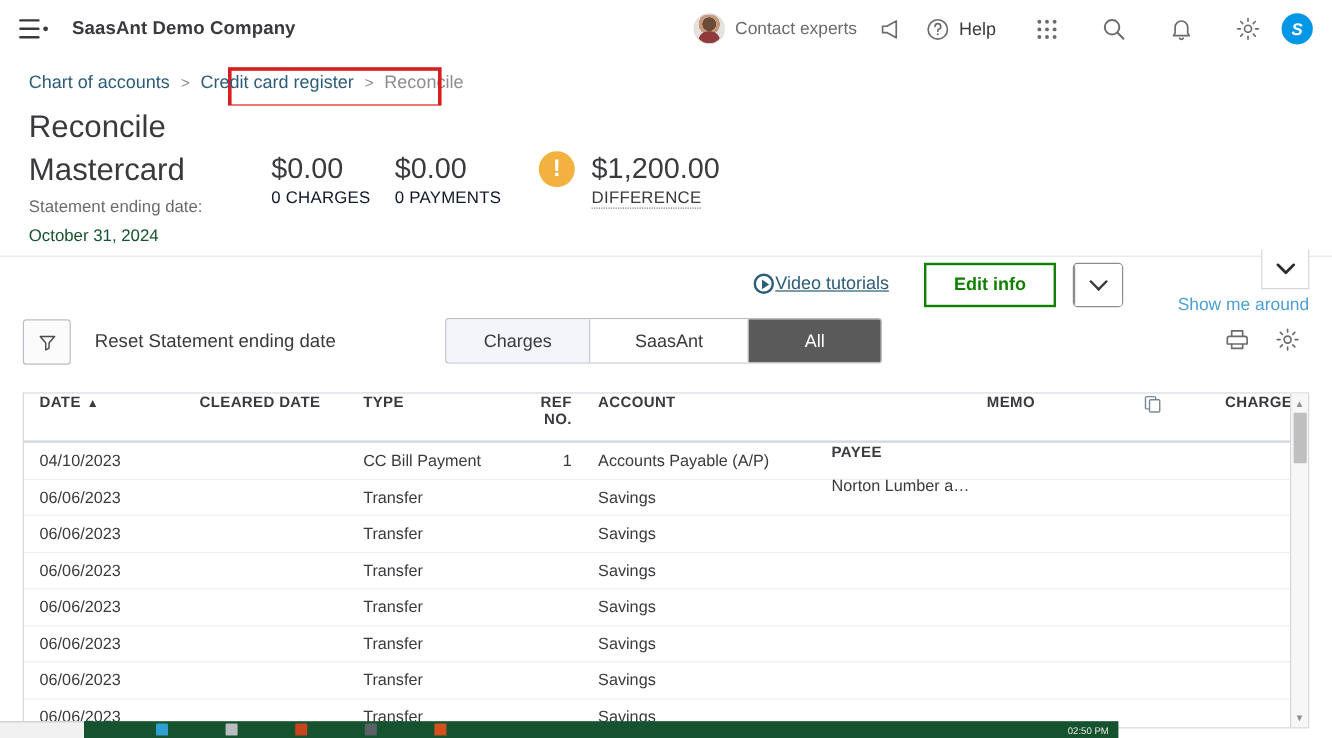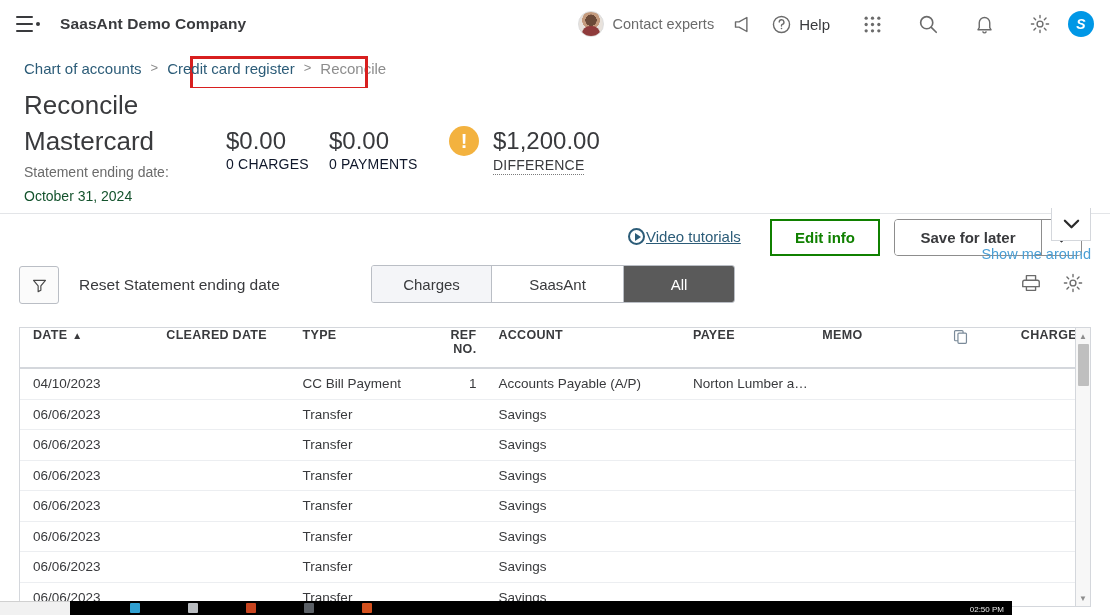--- a/index.html
+++ b/index.html
@@ -59,21 +59,21 @@
     width: 26px; height: 26px; border-radius: 50%; background: #0097e6;
     color: #fff; font-size: 14px; font-weight: 700; font-style: italic;
     display: flex; align-items: center; justify-content: center;
     margin-right: 16px; cursor: pointer;
   }
   .help-label { font-size: 15px; color: #393a3d; margin-left: 7px; }
 
   
   .breadcrumb {
     position: absolute; top: 60px; left: 24px;
-    display: flex; align-items: flex-start; font-size: 15px;
+    display: flex; align-items: center; font-size: 15px;
   }
   .bc-link { color: #2c5c78; cursor: pointer; }
   .bc-sep { color: #8d8d8d; margin: 0 9px; font-size: 13px; }
   .bc-current { color: #8d8d8d; }
   .bc-highlight-box {
     position: absolute; left: 190px; top: 56px; width: 178px; height: 34px;
     border: 3px solid #d81f1f; pointer-events: none;
   }
   .bc-hl-inner { position: relative; z-index: 2; }
 
@@ -209,21 +209,21 @@
   }
   .tbl-row {
     display: flex; align-items: center; height: 30.5px;
     border-bottom: 1px solid #eceef1; font-size: 13.5px; color: #393a3d;
   }
   .c-date      { width: 148px; padding-left: 13px; }
   .c-cleared   { width: 138px; }
   .c-type      { width: 130px; }
   .c-ref       { width: 68px; text-align: right; padding-right: 22px; }
   .c-account   { width: 197px; }
-  .c-payee     { width: 131px; }
+  .c-payee     { width: 131px; margin-top: 42px; }
   .c-memo      { width: 131px; }
   .c-copy      { width: 70px; display: flex; align-items: center; }
   .c-charge    { width: 70px; overflow: hidden; white-space: nowrap; }
   .hdr-sort { display: inline-block; margin-left: 5px; font-size: 10px; }
 
   
   .vscroll {
     position: absolute; right: 0; top: 0; width: 15px; height: 278px;
     background: #f7f7f7; border-left: 1px solid #d4d7dc;
   }
@@ -234,22 +234,22 @@
   }
   .vs-up { top: 1px; }
   .vs-down { bottom: 1px; }
   .vs-thumb {
     position: absolute; left: 2px; top: 16px; width: 11px; height: 42px;
     background: #bfbfbf; border-radius: 1px;
   }
 
   
   .taskbar {
-    position: absolute; left: 0; bottom: 0; width: 1012px; height: 14px;
-    background: #000000;
+    position: absolute; left: 0; bottom: 0; width: 932px; height: 14px;
+    background: #14532d;
   }
   .tb-tab {
     position: absolute; left: 0; bottom: 0; width: 70px; height: 14px;
     background: #f1f1f1; border-top: 1px solid #d0d0d0;
   }
   .tb-icons { position: absolute; left: 130px; bottom: 0; height: 14px; display: flex; gap: 48px; }
   .tb-i { width: 10px; height: 10px; margin-top: 2px; border-radius: 1px; }
   .tb-time {
     position: absolute; right: 8px; bottom: 1px; font-size: 8px; color: #e8e8e8;
     font-family: "Liberation Sans", sans-serif;
@@ -373,21 +373,20 @@
     </div>
 
     <div class="video-link">
       <span class="play-ring"></span>
       <span class="video-text">Video tutorials</span>
     </div>
 
     <button class="btn-edit-info">Edit info</button>
 
     <div class="save-group">
-      <button class="btn-save-later">Save for later</button>
       <button class="btn-save-caret">
         <span class="caret"></span>
       </button>
     </div>
   </div>
 
   <div class="warn-circle">!</div>
 
   <div class="collapse-btn">
     <svg width="17" height="12" viewBox="0 0 18 12" fill="none" stroke="#2b2b2b" stroke-width="2.4" stroke-linecap="round" stroke-linejoin="round">

